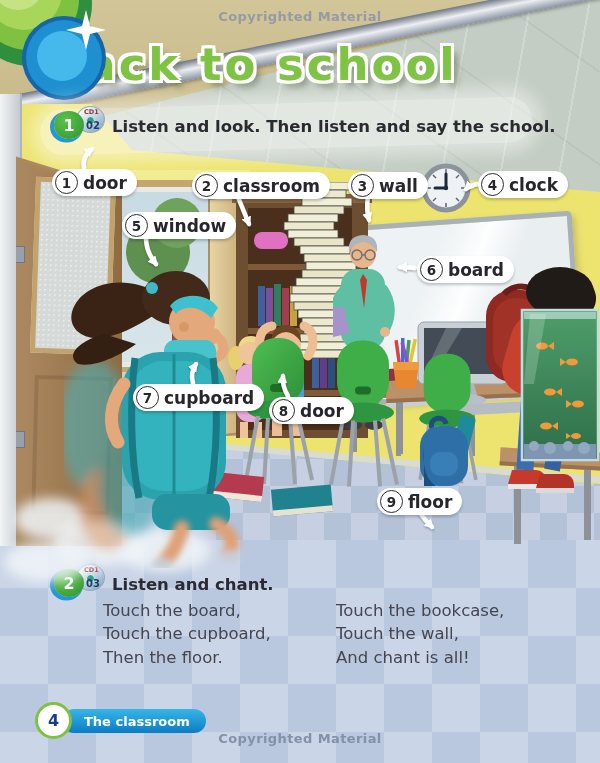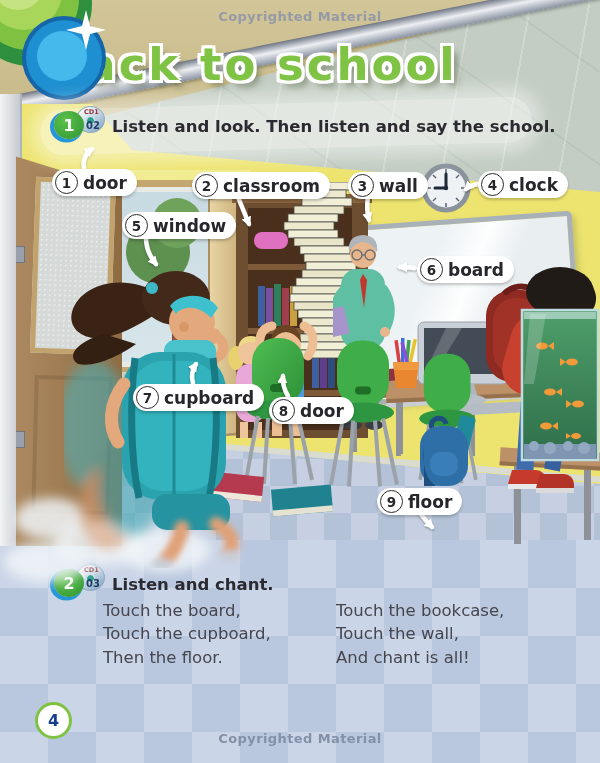--- a/index.html
+++ b/index.html
@@ -539,15 +539,16 @@
     <p>Touch the board,</p>
     <p>Touch the cupboard,</p>
     <p>Then the floor.</p>
   </div>
   <div class="abs chant" style="left:336px;top:603px">
     <p>Touch the bookcase,</p>
     <p>Touch the wall,</p>
     <p>And chant is all!</p>
   </div>
 
+  <div class="abs foottab">The classroom</div>
   <div class="abs pgnum">4</div>
 
 </div>
 
 </body></html>

